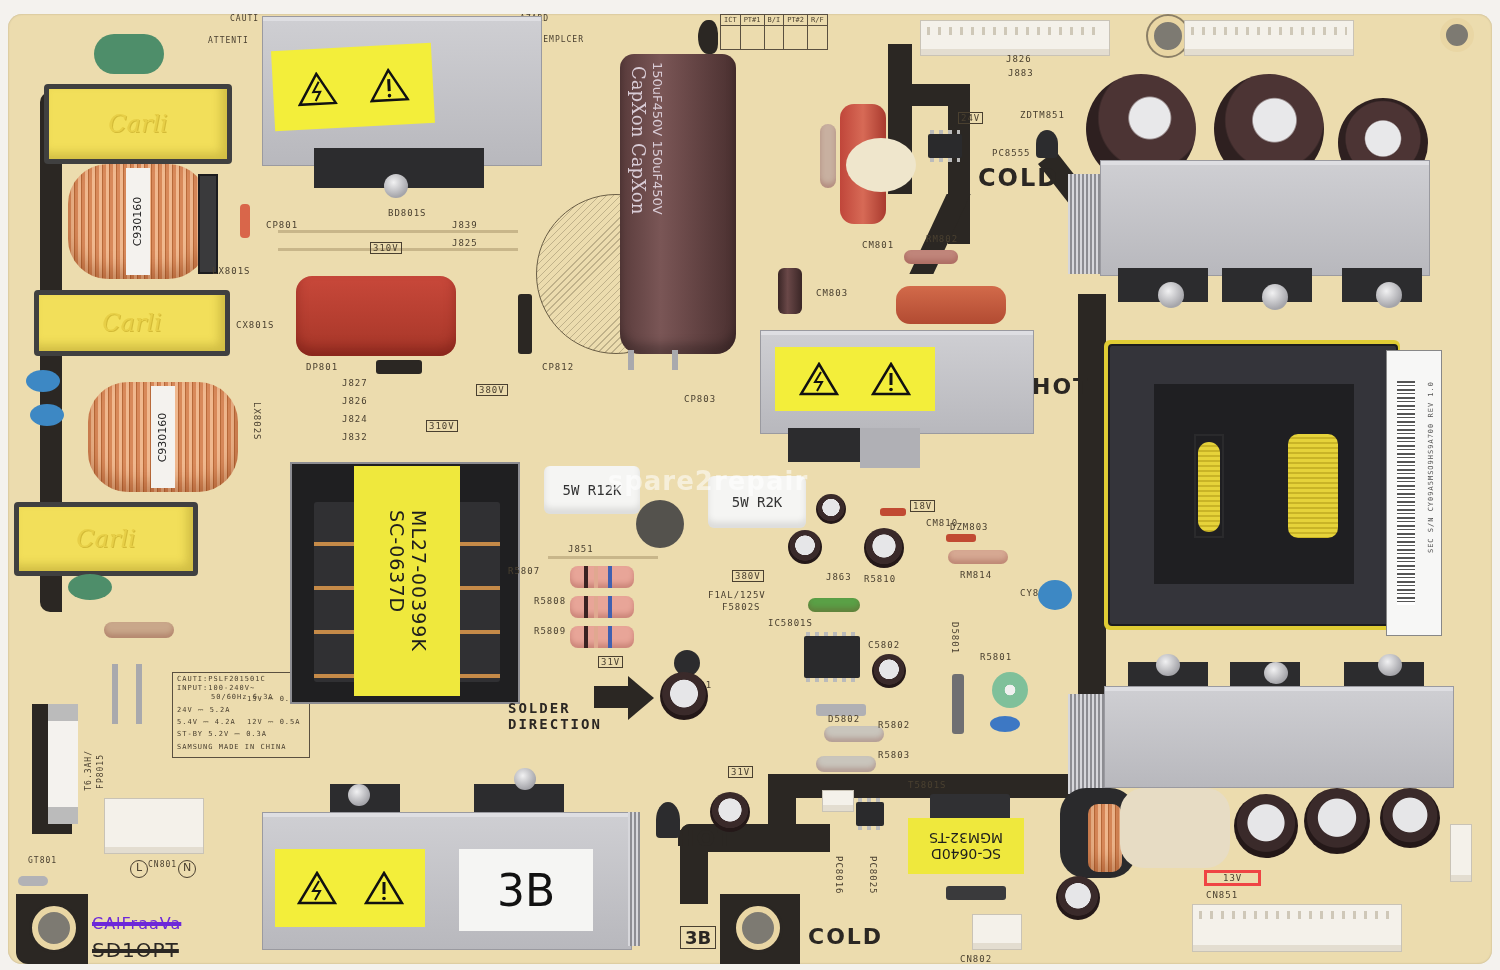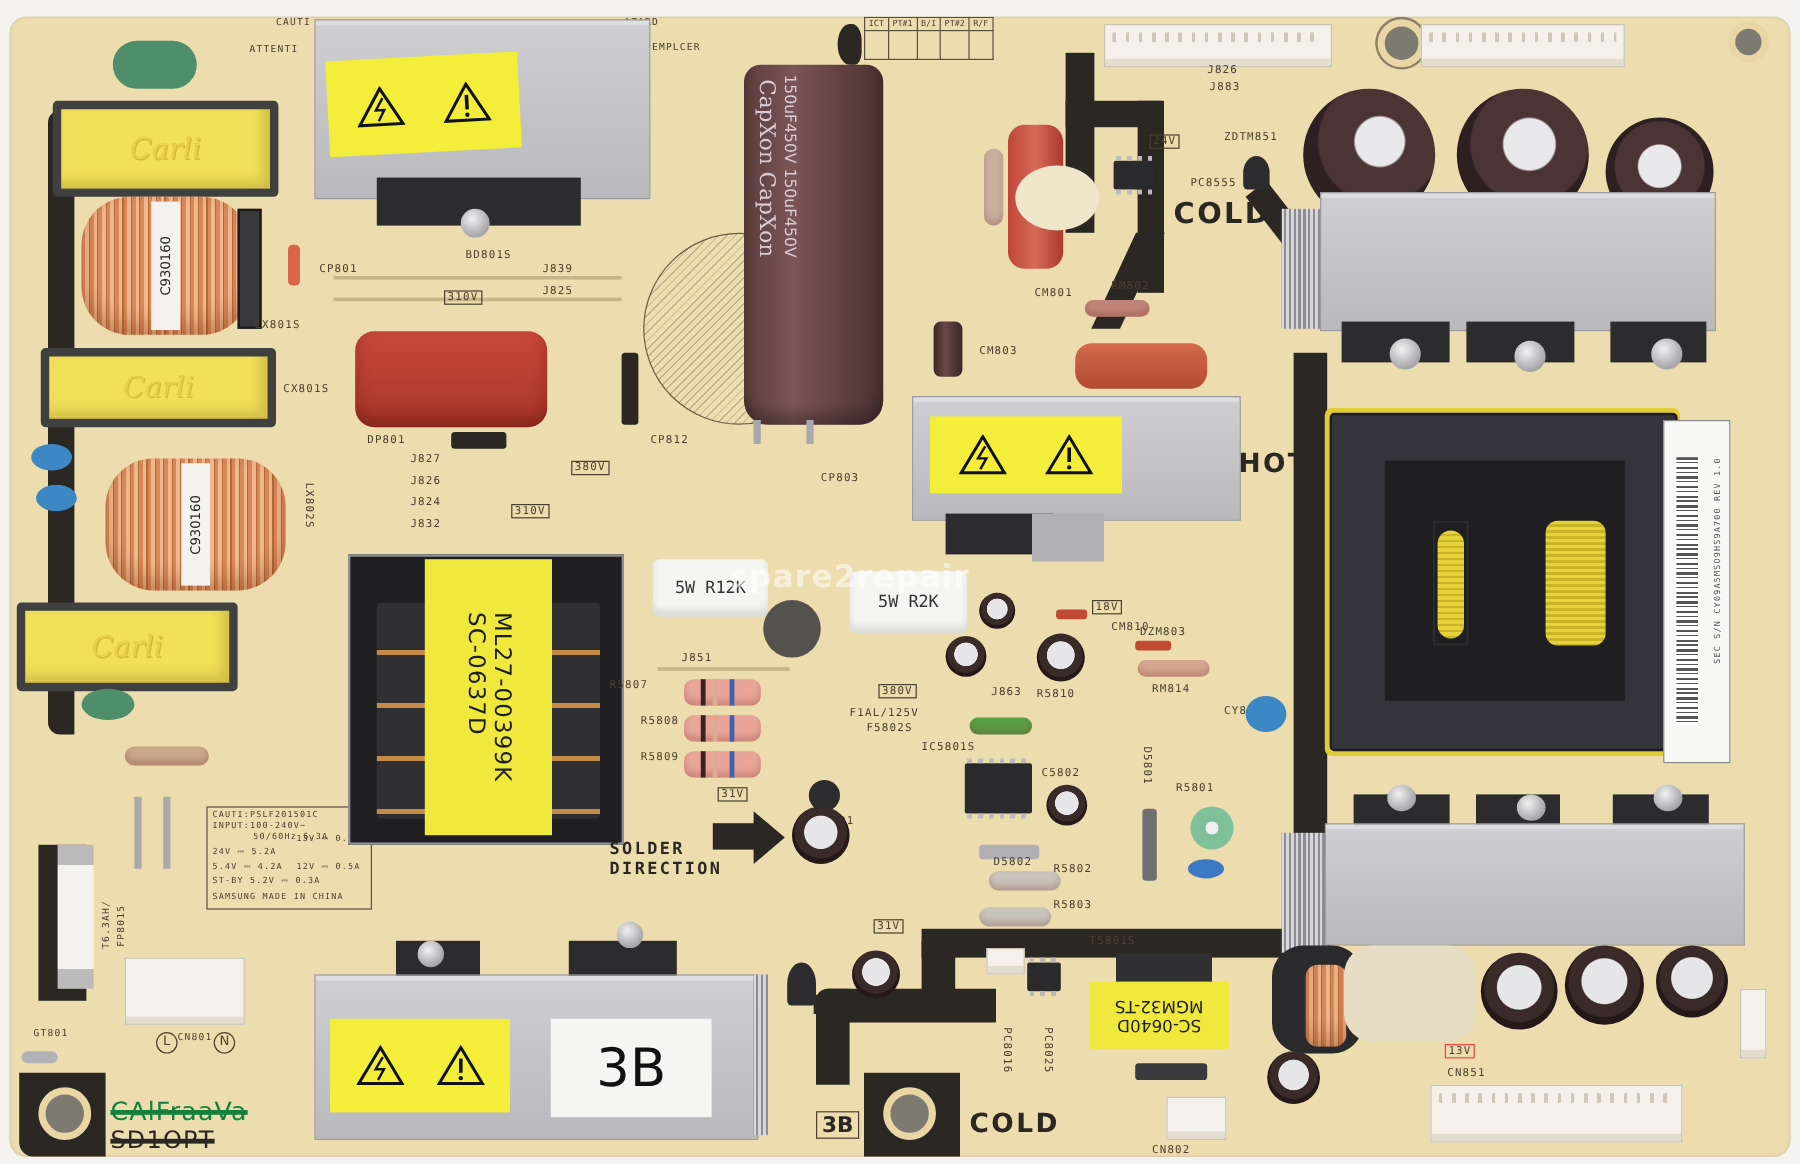--- a/index.html
+++ b/index.html
@@ -2,21 +2,21 @@
 <html><head>
 <meta charset="utf-8">
 <style>
   *{box-sizing:border-box;margin:0;padding:0}
   body{width:1500px;height:970px;background:#f4f2ee;overflow:hidden;position:relative;font-family:"DejaVu Sans",sans-serif}
   .board{position:absolute;left:8px;top:14px;width:1484px;height:950px;background:#ecdcae;border-radius:14px;overflow:hidden;box-shadow:0 0 2px #b8a880 inset}
   .abs{position:absolute}
   .trace{position:absolute;background:#2b2723}
   .silk{position:absolute;font-family:"DejaVu Sans Mono",monospace;color:#4a4030;font-size:9px;letter-spacing:1px;white-space:nowrap}
   .big-silk{position:absolute;font-family:"DejaVu Sans",sans-serif;font-weight:bold;color:#2b2723;letter-spacing:2px;white-space:nowrap}
-  .xcap{position:absolute;background:#f2df5a;border:7px solid #404040;border-radius:4px;box-shadow:inset -6px -6px 10px rgba(150,130,30,.35)}
+  .xcap{position:absolute;background:#f2df5a;border:5px solid #404040;border-radius:4px;box-shadow:inset -6px -6px 10px rgba(150,130,30,.35)}
   .xcap span{position:absolute;left:0;right:0;top:50%;transform:translateY(-50%);text-align:center;font-family:"DejaVu Serif",serif;font-style:italic;font-size:24px;color:#e7cf47;text-shadow:1px 1px 0 #d4bb38}
   .coil{position:absolute;border-radius:40px;background:repeating-linear-gradient(90deg,#d8895a 0 3px,#f0b88e 3px 6px,#b86a3a 6px 7px);box-shadow:inset 0 -10px 16px rgba(120,50,10,.35)}
   .coil .tag{position:absolute;left:50%;top:4px;bottom:4px;width:24px;margin-left:-12px;background:#f4f2ee;display:flex;align-items:center;justify-content:center}
   .coil .tag span{transform:rotate(-90deg);font-size:11px;font-family:"DejaVu Sans",sans-serif;color:#222;white-space:nowrap}
   .heatsink{position:absolute;background:linear-gradient(180deg,#cfcfd3,#b8b8bd);border:1px solid #9a9aa0;box-shadow:inset 0 4px 0 #dedee2}
   .warn{position:absolute;background:#f3ee3a;display:flex;align-items:center;justify-content:space-around;padding:0 8px}
   .triangle{width:40px;height:34px;position:relative}
   .triangle svg{width:100%;height:100%}
   .elcap{position:absolute;border-radius:50%;background:radial-gradient(circle at 50% 45%,#e6e6e8 0 38%,#3a2a2a 40% 60%,#241818 62%)}
   .elcap-side{position:absolute;background:linear-gradient(90deg,#3a2626,#6a4848 40%,#3a2626);border-radius:6px}
@@ -150,21 +150,21 @@
     <div class="silk" style="left:4px;top:11px;font-size:7px">INPUT:100-240V~</div>
     <div class="silk" style="left:38px;top:20px;font-size:7px">50/60Hz 6.3A</div>
     <div class="silk" style="left:4px;top:33px;font-size:7px">24V ⎓ 5.2A</div>
     <div class="silk" style="left:74px;top:22px;font-size:7px">13V ⎓ 0.3A</div>
     <div class="silk" style="left:4px;top:45px;font-size:7px">5.4V ⎓ 4.2A</div>
     <div class="silk" style="left:74px;top:45px;font-size:7px">12V ⎓ 0.5A</div>
     <div class="silk" style="left:4px;top:57px;font-size:7px">ST-BY 5.2V ⎓ 0.3A</div>
     <div class="silk" style="left:4px;top:70px;font-size:7px">SAMSUNG  MADE  IN CHINA</div>
   </div>
 
-  <div class="silk" style="left:84px;top:900px;font-size:21px;font-family:'DejaVu Sans',sans-serif;text-decoration:line-through;text-decoration-thickness:4px;color:#15803d">CAlFraaVa</div>
+  <div class="silk" style="left:84px;top:900px;font-size:16px;font-family:'DejaVu Sans',sans-serif;text-decoration:line-through;text-decoration-thickness:4px;color:#6d28d9">CAlFraaVa</div>
   <div class="silk" style="left:84px;top:924px;font-size:20px;font-family:'DejaVu Sans',sans-serif;text-decoration:line-through;text-decoration-thickness:4px;color:#2b2723">SD1OPT</div>
 
   <div class="heatsink" style="left:254px;top:2px;width:280px;height:150px">
     <div class="warn" style="left:10px;top:30px;width:160px;height:80px;transform:rotate(-3deg)">
       <div class="triangle"><svg viewBox="0 0 40 34">
             <polygon points="20,2 38,32 2,32" fill="none" stroke="#111" stroke-width="2.5"></polygon>
             <polyline points="22,10 16,20 23,20 18,29" fill="none" stroke="#111" stroke-width="2"></polyline>
           </svg></div>
       <div class="triangle"><svg viewBox="0 0 40 34">
             <polygon points="20,2 38,32 2,32" fill="none" stroke="#111" stroke-width="2.5"></polygon>
@@ -391,20 +391,20 @@
   <div class="fins" style="left:1060px;top:680px;width:40px;height:100px"></div>
   <div class="heatsink" style="left:1096px;top:672px;width:350px;height:102px"></div>
 
   <div class="abs" style="left:1052px;top:774px;width:76px;height:90px;border-radius:26px;background:#2a2a2c"></div>
   <div class="coil" style="left:1080px;top:790px;width:34px;height:68px;border-radius:10px"></div>
   <div class="abs" style="left:1112px;top:774px;width:110px;height:80px;border-radius:24px;background:#e7dcc4"></div>
   <div class="elcap" style="left:1226px;top:780px;width:64px;height:64px"></div>
   <div class="elcap" style="left:1296px;top:774px;width:66px;height:66px"></div>
   <div class="elcap" style="left:1372px;top:774px;width:60px;height:60px"></div>
   <div class="elcap" style="left:1048px;top:862px;width:44px;height:44px"></div>
-  <div class="silk" style="left:1196px;top:856px;border:1px solid #ef4444;padding:0 2px">13V</div>
+  <div class="silk" style="left:1196px;top:856px;border:3px solid #ef4444;padding:0 16px">13V</div>
   <div class="connector" style="left:1442px;top:810px;width:22px;height:58px"></div>
 
   <div class="connector" style="left:1184px;top:890px;width:210px;height:48px">
       <div class="pins"></div>
     </div>
   <div class="silk" style="left:1198px;top:876px">CN851</div>
 </div>
 
 </body></html>

